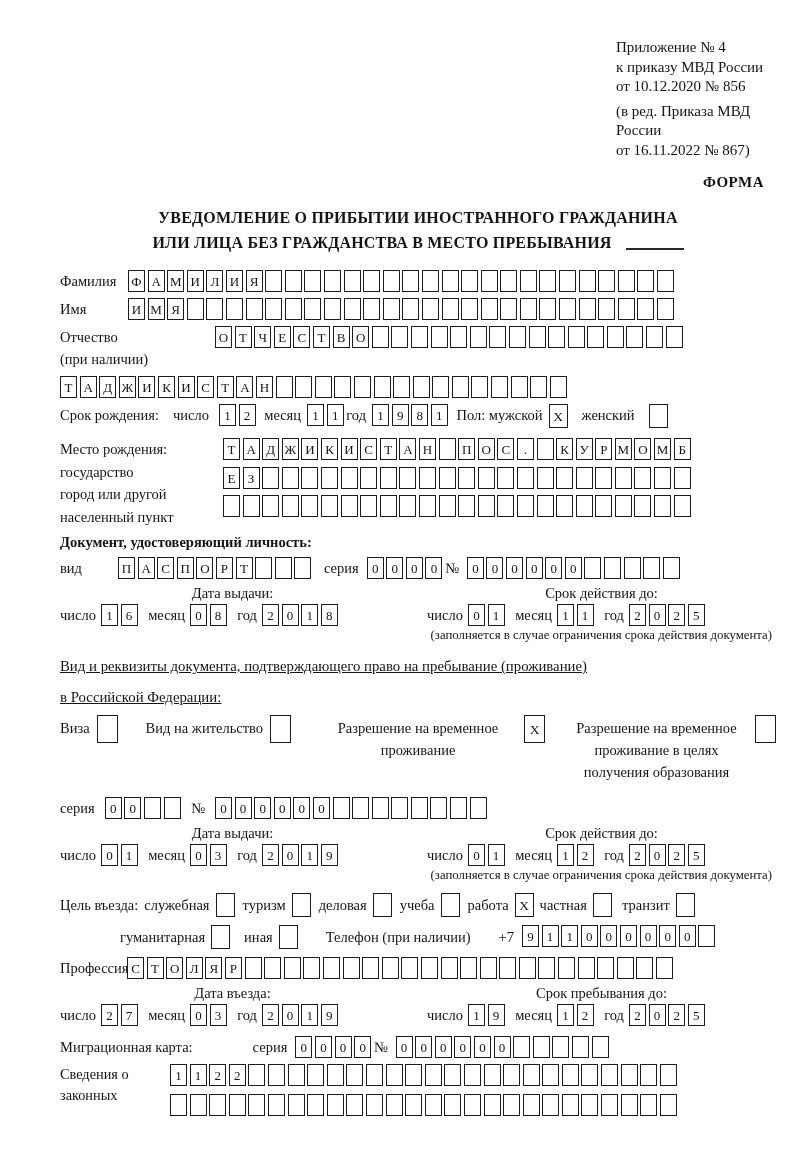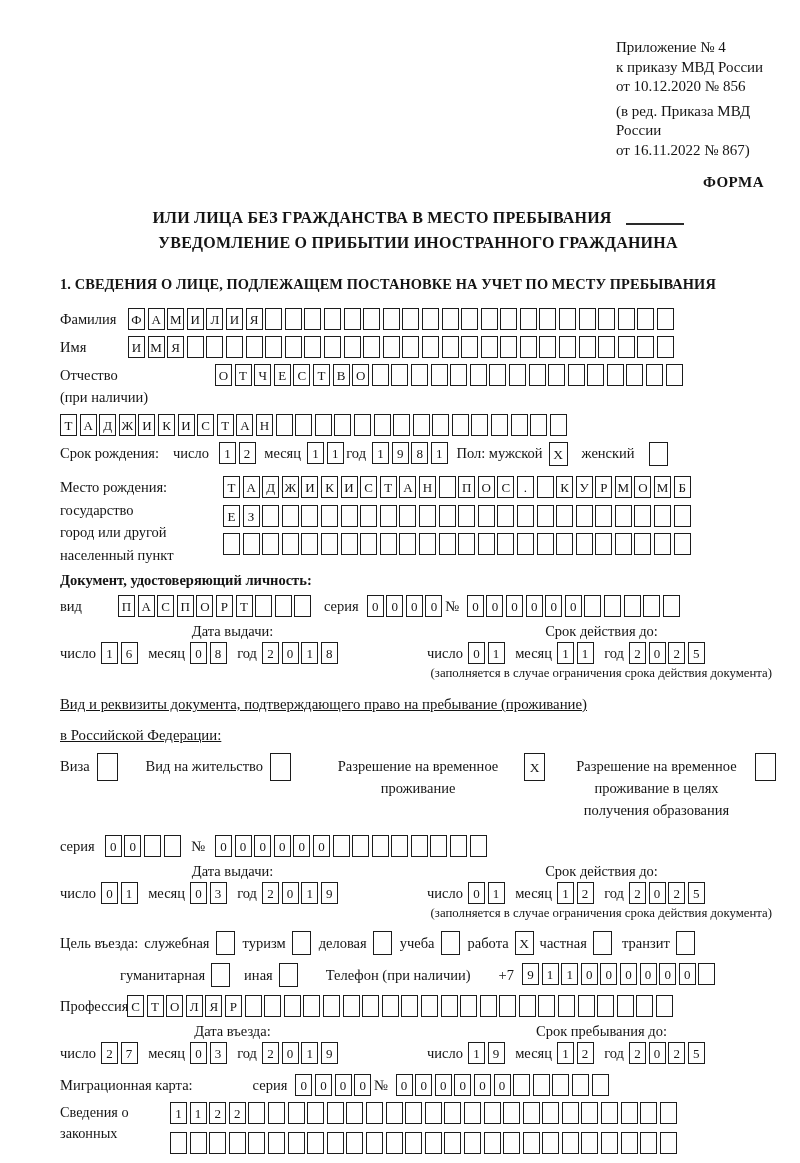--- a/index.html
+++ b/index.html
@@ -84,27 +84,26 @@
     <div>Приложение № 4</div>
     <div>к приказу МВД России</div>
     <div>от 10.12.2020 № 856</div>
     <div class="gap-top">(в ред. Приказа МВД России</div>
     <div>от 16.11.2022 № 867)</div>
   </div>
 
   <div class="forma">ФОРМА</div>
 
   <div class="title">
+    <div>УВЕДОМЛЕНИЕ О ПРИБЫТИИ ИНОСТРАННОГО ГРАЖДАНИНА</div>
     <div>
       <span>ИЛИ ЛИЦА БЕЗ ГРАЖДАНСТВА В МЕСТО ПРЕБЫВАНИЯ</span><span class="title-underline"></span>
     </div>
-    <div>УВЕДОМЛЕНИЕ О ПРИБЫТИИ ИНОСТРАННОГО ГРАЖДАНИНА</div>
-  </div>
-
-  <div class="sec1">1. СВЕДЕНИЯ О ЛИЦЕ, ПОДЛЕЖАЩЕМ ПОСТАНОВКЕ НА УЧЕТ ПО МЕСТУ ПРЕБЫВАНИЯ</div>
+  </div>
+
 
   <div class="row" style="margin-top:15px;">
     <span class="lbl w68">Фамилия</span>
     <span class="boxes">
         <span class="cell">Ф</span>
         <span class="cell">А</span>
         <span class="cell">М</span>
         <span class="cell">И</span>
         <span class="cell">Л</span>
         <span class="cell">И</span>

